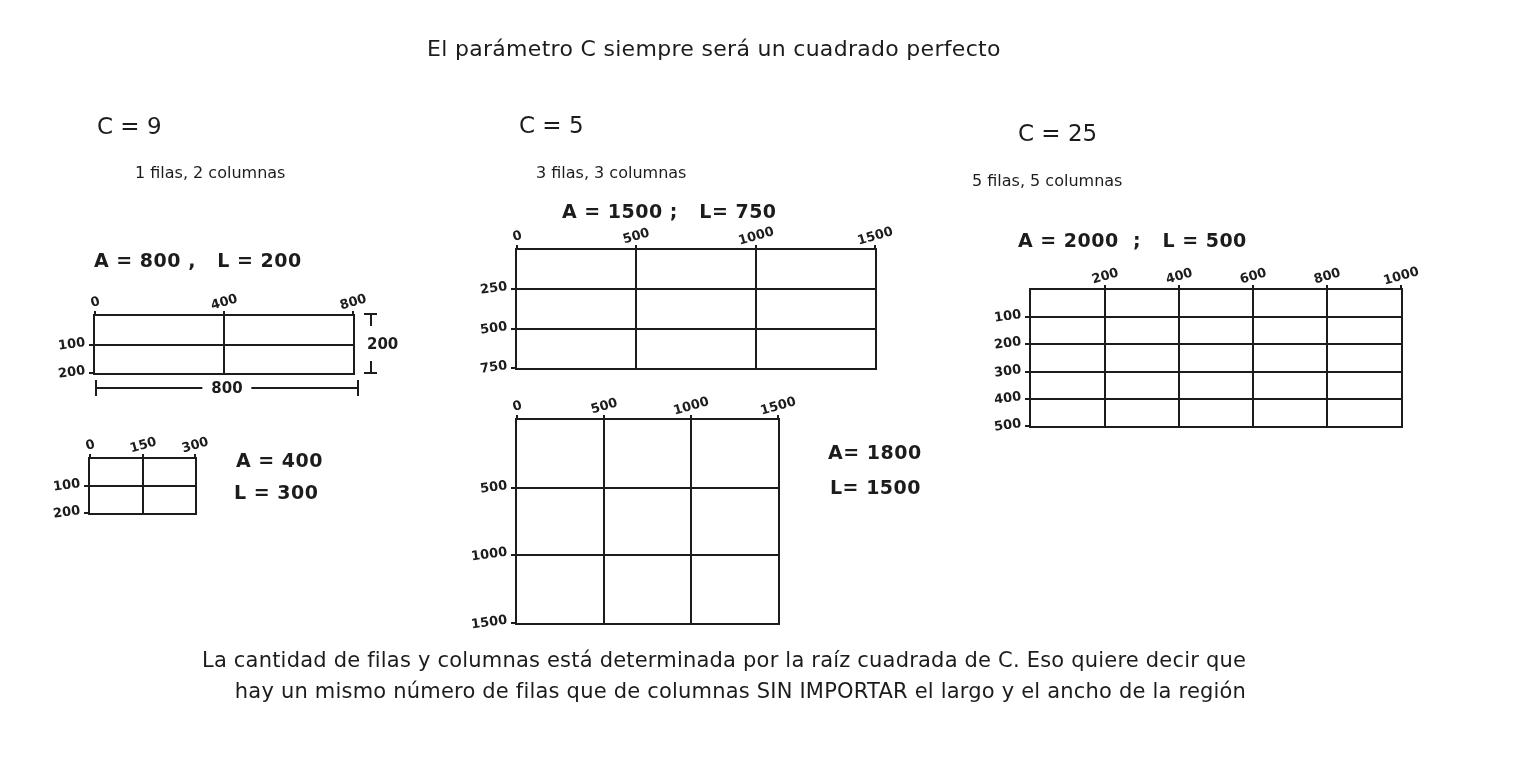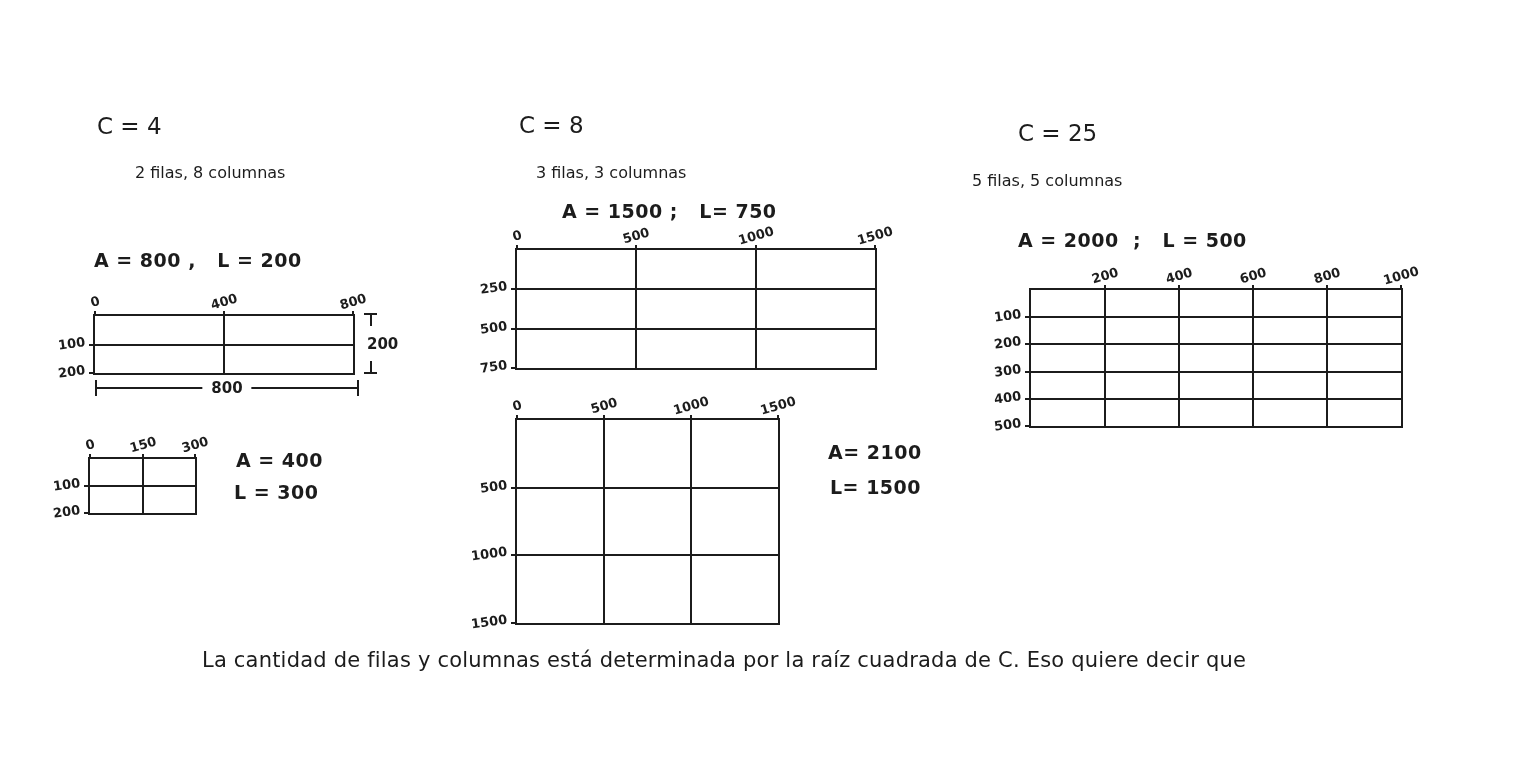--- a/index.html
+++ b/index.html
@@ -40,23 +40,24 @@
   .hdim-label{position:absolute;left:50%;top:8px;transform:translate(-50%,-50%);
     background:var(--paper,#fff);padding:0 9px;font-size:15px;font-weight:700;}
 
   .footer{position:absolute;left:202px;top:645px;font-size:21px;line-height:31px;white-space:nowrap;letter-spacing:.2px;text-align:right;}
 </style>
 </head>
 <body>
 
 <div class="canvas" style="--ink: #1c1c1c; --paper: #ffffff;">
 
+  <div class="title">El parámetro C siempre será un cuadrado perfecto</div>
 
-  <div class="c-label" style="left:97px;top:113px">C = 4</div>
-  <div class="dims-label" style="left:135px;top:163px">2 filas, 8 columnas</div>
+  <div class="c-label" style="left:97px;top:113px">C = 9</div>
+  <div class="dims-label" style="left:135px;top:163px">1 filas, 2 columnas</div>
   <div class="params-label" style="left:94px;top:249px">A = 800 ,   L = 200</div>
 
   <div class="grid" style="left:93px;top:314px;width:262px;height:61px">
       <div class="vline" style="left: 50%;"></div>
       <div class="hline" style="top: 50%;"></div>
       <div class="stub-top" style="left: 0%;"></div>
       <div class="tick-top" style="left: 0%;">0</div>
       <div class="stub-top" style="left: 50%;"></div>
       <div class="tick-top" style="left: 50%;">400</div>
       <div class="stub-top" style="left: 100%;"></div>
@@ -89,21 +90,21 @@
       <div class="stub-top" style="left: 100%;"></div>
       <div class="tick-top" style="left: 100%;">300</div>
       <div class="stub-left" style="top: calc(50% - 1px);"></div>
       <div class="tick-left" style="top: calc(50% - 9px);">100</div>
       <div class="stub-left" style="top: calc(100% - 1px);"></div>
       <div class="tick-left" style="top: calc(100% - 9px);">200</div>
     </div>
   <div class="side-label" style="left:236px;top:449px">A = 400</div>
   <div class="side-label" style="left:234px;top:481px">L = 300</div>
 
-  <div class="c-label" style="left:519px;top:112px">C = 8</div>
+  <div class="c-label" style="left:519px;top:112px">C = 5</div>
   <div class="dims-label" style="left:536px;top:163px">3 filas, 3 columnas</div>
   <div class="params-label" style="left:562px;top:200px">A = 1500 ;   L= 750</div>
 
   <div class="grid" style="left:515px;top:248px;width:362px;height:122px">
       <div class="vline" style="left: 33.3333%;"></div>
       <div class="vline" style="left: 66.6667%;"></div>
       <div class="hline" style="top: 33.3333%;"></div>
       <div class="hline" style="top: 66.6667%;"></div>
       <div class="stub-top" style="left: 0%;"></div>
       <div class="tick-top" style="left: 0%;">0</div>
@@ -134,21 +135,21 @@
       <div class="tick-top" style="left: 66.6667%;">1000</div>
       <div class="stub-top" style="left: 100%;"></div>
       <div class="tick-top" style="left: 100%;">1500</div>
       <div class="stub-left" style="top: calc(33.3333% - 1px);"></div>
       <div class="tick-left" style="top: calc(33.3333% - 9px);">500</div>
       <div class="stub-left" style="top: calc(66.6667% - 1px);"></div>
       <div class="tick-left" style="top: calc(66.6667% - 9px);">1000</div>
       <div class="stub-left" style="top: calc(100% - 1px);"></div>
       <div class="tick-left" style="top: calc(100% - 9px);">1500</div>
     </div>
-  <div class="side-label" style="left:828px;top:441px">A= 2100</div>
+  <div class="side-label" style="left:828px;top:441px">A= 1800</div>
   <div class="side-label" style="left:830px;top:476px">L= 1500</div>
 
   <div class="c-label" style="left:1018px;top:120px">C = 25</div>
   <div class="dims-label" style="left:972px;top:171px">5 filas, 5 columnas</div>
   <div class="params-label" style="left:1018px;top:229px">A = 2000  ;   L = 500</div>
 
   <div class="grid" style="left:1029px;top:288px;width:374px;height:140px">
       <div class="vline" style="left: 20%;"></div>
       <div class="vline" style="left: 40%;"></div>
       <div class="vline" style="left: 60%;"></div>
@@ -174,15 +175,16 @@
       <div class="stub-left" style="top: calc(60% - 1px);"></div>
       <div class="tick-left" style="top: calc(60% - 9px);">300</div>
       <div class="stub-left" style="top: calc(80% - 1px);"></div>
       <div class="tick-left" style="top: calc(80% - 9px);">400</div>
       <div class="stub-left" style="top: calc(100% - 1px);"></div>
       <div class="tick-left" style="top: calc(100% - 9px);">500</div>
     </div>
 
   <div class="footer">
     <div>La cantidad de filas y columnas está determinada por la raíz cuadrada de C. Eso quiere decir que</div>
+    <div>hay un mismo número de filas que de columnas SIN IMPORTAR el largo y el ancho de la región</div>
   </div>
 
 </div>
 
 </body></html>

